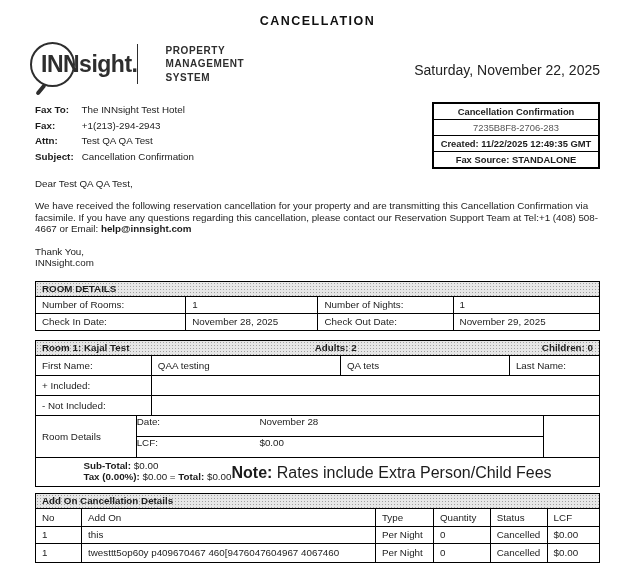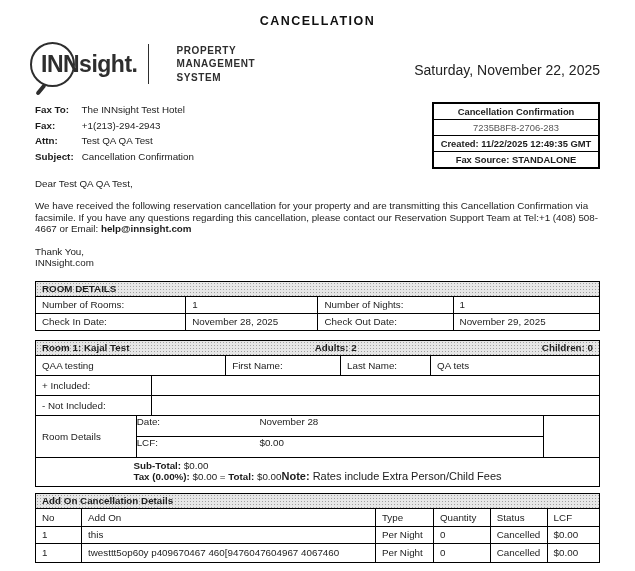--- a/index.html
+++ b/index.html
@@ -8,21 +8,21 @@
     font-family:"Liberation Sans","DejaVu Sans",sans-serif;
     color:#1c1c1c;-webkit-font-smoothing:antialiased;
   }
   .content{padding:0 35px;}
   .doc-title{
     margin-top:14px;text-align:center;font-size:12.5px;font-weight:600;
     letter-spacing:1.5px;color:#111;
   }
   
   .hdr{display:flex;justify-content:space-between;align-items:center;margin-top:10px;height:52px;}
-  .logo{display:flex;align-items:center;gap:11px;}
+  .logo{display:flex;align-items:center;gap:0;}
   .logo-mark{
     position:relative;font-size:23px;font-weight:600;color:#2e2e2e;
     padding-left:6px;letter-spacing:-0.5px;line-height:30px;
   }
   .logo-mark::before{
     content:"";position:absolute;left:-5px;top:-7px;width:41px;height:41px;
     border:2.5px solid #2e2e2e;border-radius:50%;
   }
   .logo-mark::after{
     content:"";position:absolute;left:4px;top:34px;width:4px;height:13px;
@@ -61,21 +61,21 @@
   .trow{display:flex;border-top:1px solid #000;}
   .trow .td{
     border-left:1px solid #000;padding:0 6px;display:flex;align-items:center;
     height:16px;white-space:nowrap;overflow:hidden;box-sizing:border-box;
   }
   .trow .td:first-child{border-left:none;}
   
   .r1 .trow .td{height:19px;}
   .subtotal{display:flex;justify-content:center;align-items:flex-end;border-top:1px solid #000;padding:2px 6px 3px 6px;}
   .subtotal .st-left{font-size:9.8px;line-height:11.5px;}
-  .subtotal .st-note{font-size:11px;padding-bottom:1px;}
+  .subtotal .st-note{font-size:16px;padding-bottom:1px;}
 </style>
 </head>
 <body>
 
 <div class="content">
 
   <div class="doc-title">CANCELLATION</div>
 
   <div class="hdr">
     <div class="logo">
@@ -146,24 +146,24 @@
     </div>
   </div>
 
   <div class="tbl r1" style="margin-top:9px">
     <div class="bar">
       <span>Room 1: Kajal Test</span>
       <span>Adults: 2</span>
       <span>Children: 0</span>
     </div>
     <div class="trow">
+      <div class="td" style="width:20.4%">First Name:</div>
       <div class="td" style="width:33.6%">QAA testing</div>
-      <div class="td" style="width:20.4%">First Name:</div>
+      <div class="td" style="width:30%">QA tets</div>
       <div class="td" style="width:16%">Last Name:</div>
-      <div class="td" style="width:30%">QA tets</div>
     </div>
     <div class="trow">
       <div class="td" style="width:20.4%">+ Included:</div>
       <div class="td" style="width:79.6%"></div>
     </div>
     <div class="trow">
       <div class="td" style="width:20.4%">- Not Included:</div>
       <div class="td" style="width:79.6%"></div>
     </div>
     <div style="display:flex;border-top:1px solid #000">

